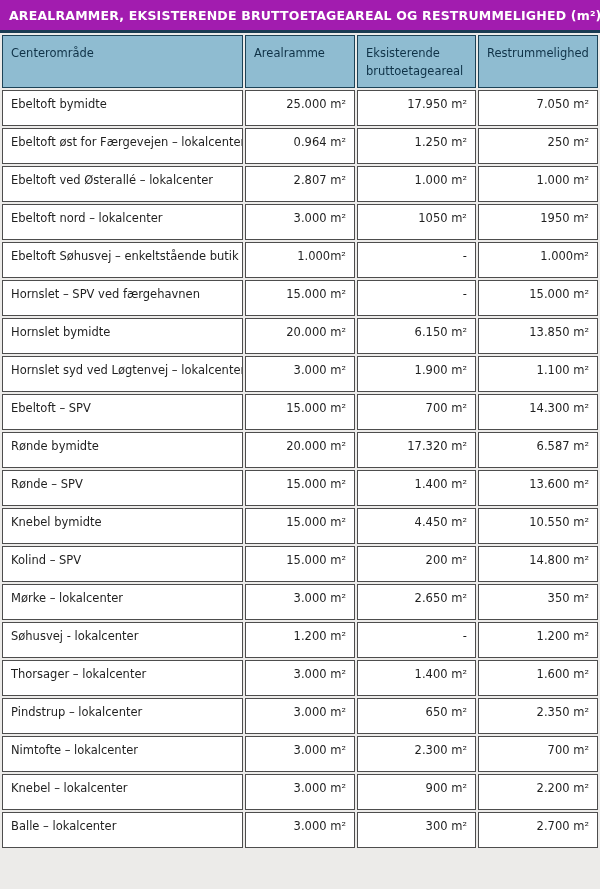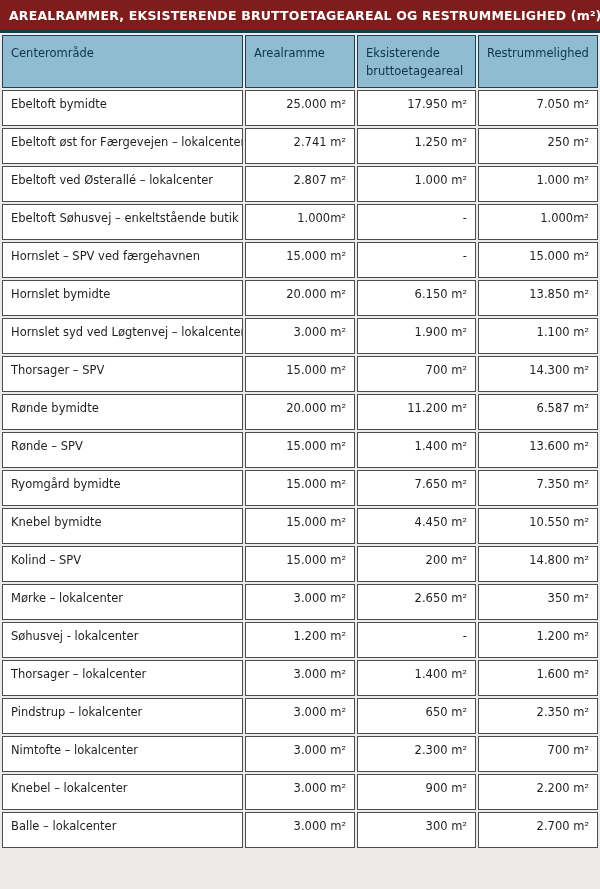--- a/index.html
+++ b/index.html
@@ -9,21 +9,21 @@
   }
   .page {
     width: 600px;
     height: 889px;
     background: #ECEBE9;
     overflow: hidden;
     box-sizing: border-box;
   }
   .title-bar {
     height: 33px;
-    background: #7f1d1d;
+    background: #a21caf;
     border-bottom: 3px solid #1A3C52;
     color: #ffffff;
     font-size: 12.5px;
     font-weight: bold;
     display: flex;
     align-items: center;
     padding: 0 9px;
     box-sizing: border-box;
     letter-spacing: 0.2px;
     white-space: nowrap;
@@ -87,32 +87,38 @@
     <tbody id="table-body">
     <tr>
       <td>Ebeltoft bymidte</td>
       <td class="num">25.000 m²</td>
       <td class="num">17.950 m²</td>
       <td class="num">7.050 m²</td>
     </tr>
 
     <tr>
       <td>Ebeltoft øst for Færgevejen – lokalcenter</td>
-      <td class="num">2.741 m²</td>
+      <td class="num">0.964 m²</td>
       <td class="num">1.250 m²</td>
       <td class="num">250 m²</td>
     </tr>
 
     <tr>
       <td>Ebeltoft ved Østerallé – lokalcenter</td>
       <td class="num">2.807 m²</td>
       <td class="num">1.000 m²</td>
       <td class="num">1.000 m²</td>
     </tr>
 
+    <tr>
+      <td>Ebeltoft nord – lokalcenter</td>
+      <td class="num">3.000 m²</td>
+      <td class="num">1050 m²</td>
+      <td class="num">1950 m²</td>
+    </tr>
 
     <tr>
       <td>Ebeltoft Søhusvej – enkeltstående butik</td>
       <td class="num">1.000m²</td>
       <td class="num">-</td>
       <td class="num">1.000m²</td>
     </tr>
 
     <tr>
       <td>Hornslet – SPV ved færgehavnen</td>
@@ -129,46 +135,40 @@
     </tr>
 
     <tr>
       <td>Hornslet syd ved Løgtenvej – lokalcenter</td>
       <td class="num">3.000 m²</td>
       <td class="num">1.900 m²</td>
       <td class="num">1.100 m²</td>
     </tr>
 
     <tr>
-      <td>Thorsager – SPV</td>
+      <td>Ebeltoft – SPV</td>
       <td class="num">15.000 m²</td>
       <td class="num">700 m²</td>
       <td class="num">14.300 m²</td>
     </tr>
 
     <tr>
       <td>Rønde bymidte</td>
       <td class="num">20.000 m²</td>
-      <td class="num">11.200 m²</td>
+      <td class="num">17.320 m²</td>
       <td class="num">6.587 m²</td>
     </tr>
 
     <tr>
       <td>Rønde – SPV</td>
       <td class="num">15.000 m²</td>
       <td class="num">1.400 m²</td>
       <td class="num">13.600 m²</td>
     </tr>
 
-    <tr>
-      <td>Ryomgård bymidte</td>
-      <td class="num">15.000 m²</td>
-      <td class="num">7.650 m²</td>
-      <td class="num">7.350 m²</td>
-    </tr>
 
     <tr>
       <td>Knebel bymidte</td>
       <td class="num">15.000 m²</td>
       <td class="num">4.450 m²</td>
       <td class="num">10.550 m²</td>
     </tr>
 
     <tr>
       <td>Kolind – SPV</td>

